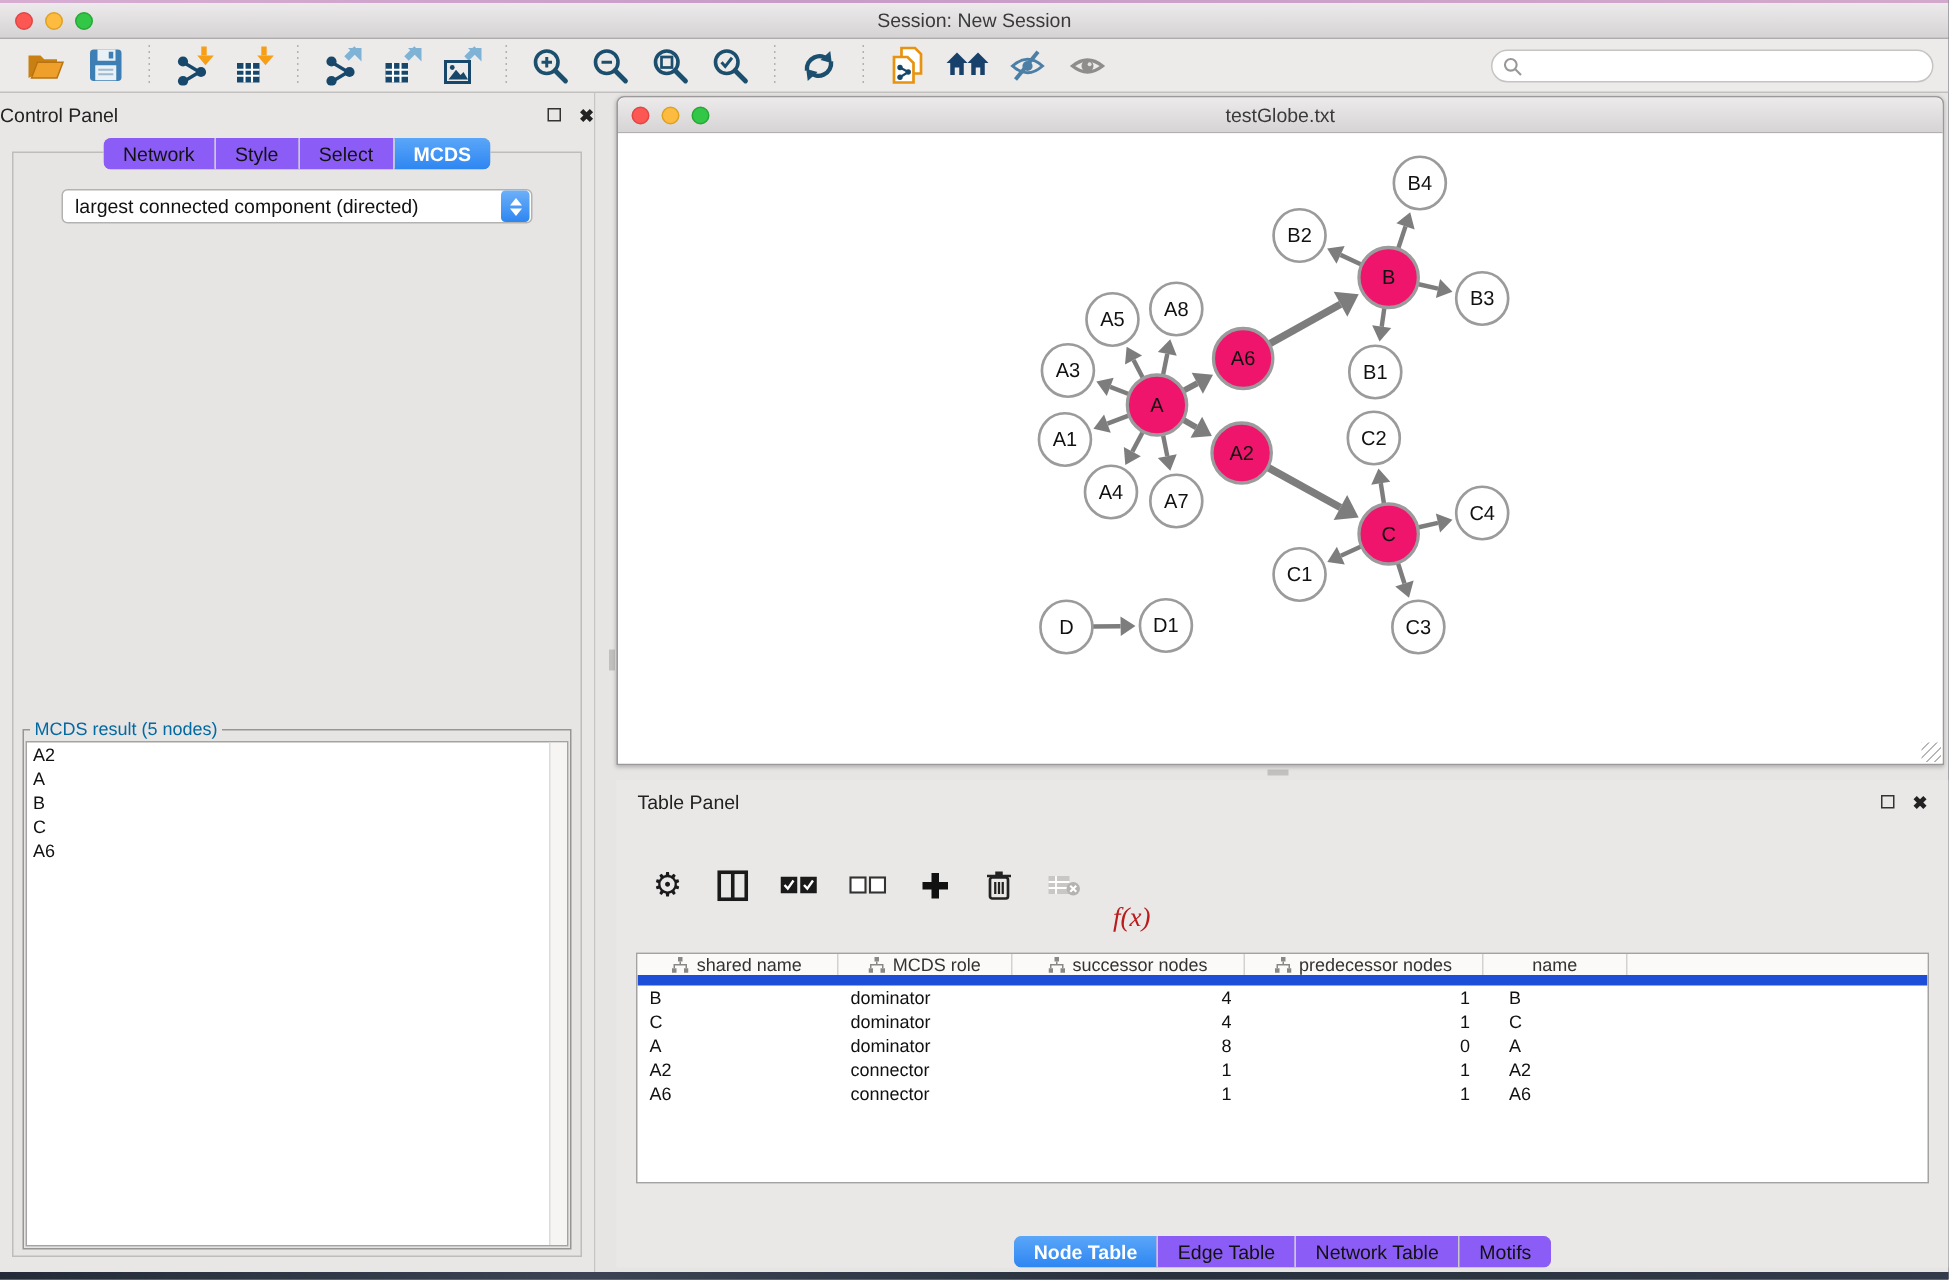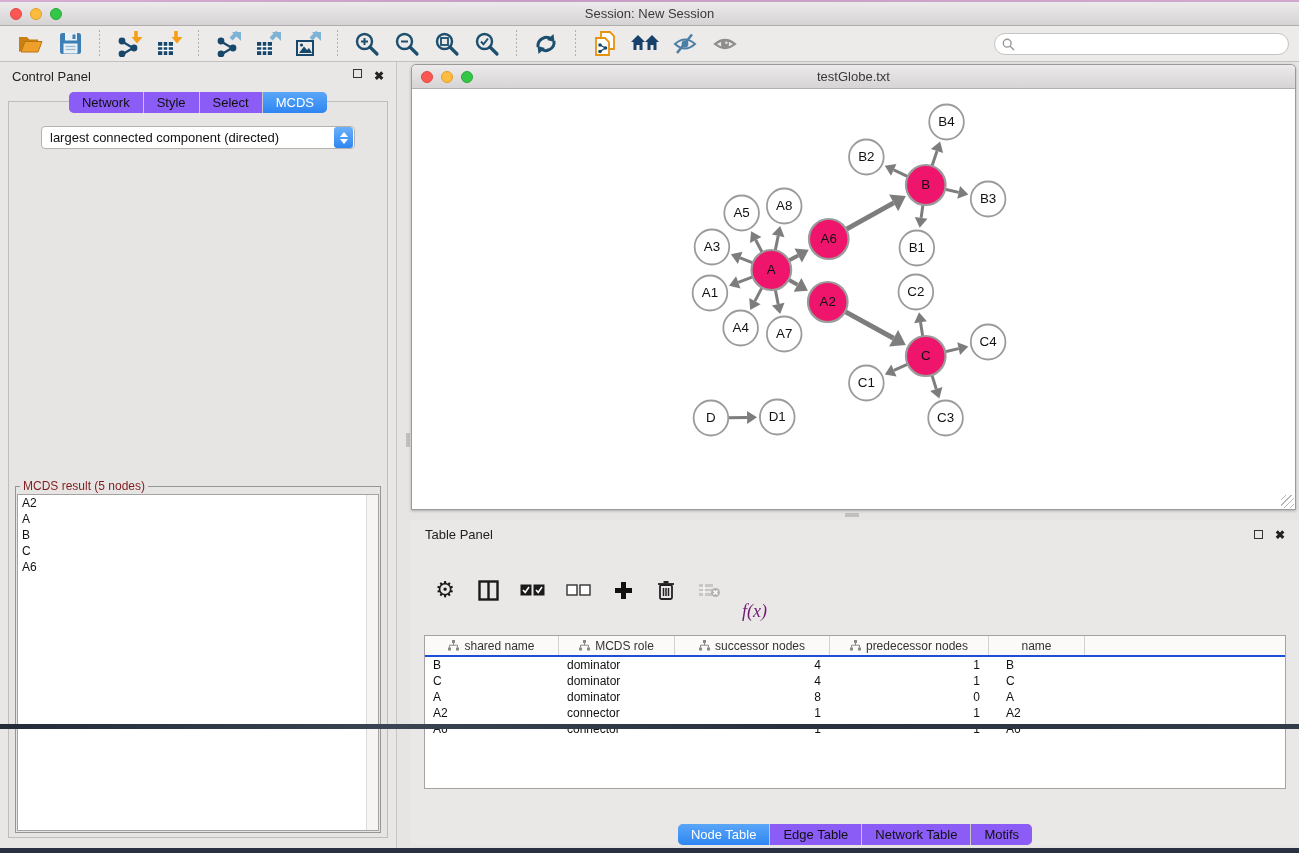--- a/index.html
+++ b/index.html
@@ -1,18 +1,18 @@
 <!DOCTYPE html>
 <html><head>
 <meta charset="utf-8">
 <style>
   * { margin:0; padding:0; box-sizing:border-box; }
   html,body { width:1299px; height:853px; }
   body { font-family:"Liberation Sans", sans-serif; background:#2a3140; overflow:hidden; }
-  .screen { position:relative; width:1299px; height:729px; background:#2a3140; }
+  .screen { position:relative; width:1299px; height:853px; background:#2a3140; }
   .app { position:absolute; top:0; left:0; width:1299px; height:848px; background:#EAE8E7; display:flex; flex-direction:column; }
 
   
   .top-sliver { height:2px; background:linear-gradient(90deg,#d7aed2,#c79cc7 40%,#d2a8cc); }
   .titlebar { height:24px; background:linear-gradient(#eceaea,#d5d3d3); border-bottom:1px solid #aeacac; position:relative; display:flex; align-items:center; justify-content:center; }
   .lights { position:absolute; left:10px; top:6px; display:flex; gap:8px; }
   .light { width:12px; height:12px; border-radius:50%; }
   .light.red { background:#fc5753; border:1px solid #df4744; }
   .light.yellow { background:#fdbc40; border:1px solid #dea123; }
   .light.green { background:#33c748; border:1px solid #27a835; }
@@ -23,40 +23,40 @@
   .tb-btn { width:34px; height:30px; display:flex; align-items:center; justify-content:center; margin:0 3px; }
   .tb-sep { width:1px; height:28px; margin:0 9px; background-image:linear-gradient(#b3b1b0 40%, transparent 40%); background-size:1px 4px; }
   .search-wrap { position:absolute; right:10px; top:7px; width:295px; height:22px; border:1px solid #c6c4c3; border-radius:11px; background:#fff; display:flex; align-items:center; padding-left:7px; }
   .search-wrap input { border:none; outline:none; flex:1; font-size:12px; background:transparent; height:18px; margin-left:4px; }
 
   
   .main { flex:1; display:flex; min-height:0; }
 
   
   .control-panel { width:397px; background:#e9e7e6; border-right:1px solid #c7c5c4; display:flex; flex-direction:column; position:relative; }
-  .panel-head { display:flex; align-items:flex-start; padding:7px 12px 4px; }
+  .panel-head { display:flex; align-items:center; padding:7px 0 4px; }
   .panel-title { font-size:13px; color:#222; flex:1; }
   .float-box { width:9px; height:9px; border:1.5px solid #333; display:inline-block; margin-right:12px; cursor:default; }
   .close-x { font-size:12px; font-weight:bold; color:#222; cursor:default; }
   .seg-row { display:flex; justify-content:center; margin-top:4px; position:relative; z-index:2; }
   .seg { display:inline-flex; border-radius:5px; overflow:hidden; box-shadow:0 0 0 1px #acacac inset; background:#fff; }
   .seg-tab { padding:3px 13px; font-size:13px; color:#111; background:#8b5cf6; border-left:1px solid #c9c9c9; cursor:default; }
   .seg-tab:first-child { border-left:none; }
-  .seg-tab.selected { background:linear-gradient(#5aa6f8,#2e86f2); color:#fff; }
+  .seg-tab.selected { background:linear-gradient(#5aa6f8,#2e86f2); color:#fff;font-weight:bold; }
   .cp-content { flex:1; margin:-12px 8px 10px; border:1px solid #bfbdbc; background:#e7e5e4; padding-top:12px; display:flex; flex-direction:column; min-height:0; }
   .opt-label { text-align:center; font-size:13px; color:#111; margin-top:22px; }
   .combo { margin:12px auto 0; width:314px; height:23px; background:#fff; border:1px solid #b4b2b1; border-radius:4px; display:flex; align-items:center; position:relative; }
   .combo-text { flex:1; font-size:13px; color:#111; padding-left:8px; white-space:nowrap; overflow:hidden; }
   .combo-btn { width:19px; height:21px; margin:0 1px 0 2px; border-radius:3px; background:linear-gradient(#6cb0f9,#2e86f2); display:flex; flex-direction:column; align-items:center; justify-content:center; gap:2px; }
   .chev-up { width:0; height:0; border-left:4px solid transparent; border-right:4px solid transparent; border-bottom:5px solid #fff; }
   .chev-dn { width:0; height:0; border-left:4px solid transparent; border-right:4px solid transparent; border-top:5px solid #fff; }
   .btn-row { display:flex; justify-content:center; gap:13px; margin-top:13px; }
   .mac-btn { font-size:13px; color:#111; background:linear-gradient(#ffffff,#f3f2f1); border:1px solid #c4c2c1; border-radius:5px; padding:3px 15px; cursor:default; }
   .mcds-fieldset { margin:auto 6px 4px; border:1px solid #989695; padding:1px; height:347px; display:flex; flex-direction:column; position:relative; background:#e7e5e4; }
-  .mcds-legend { position:absolute; top:-8px; left:4px; background:#e7e5e4; font-size:12px; color:#7f1d1d; padding:0 3px; }
+  .mcds-legend { position:absolute; top:-8px; left:4px; background:#e7e5e4; font-size:12px; color:#0369a1; padding:0 3px; }
   .mcds-list { flex:1; background:#fff; border:1px solid #a5a3a2; margin-top:6px; position:relative; overflow:hidden; }
   .mcds-scroll { position:absolute; right:0; top:0; bottom:0; width:12px; background:#f6f5f4; border-left:1px solid #dddbda; }
   .result-item { font-size:12px; color:#111; line-height:16px; padding-left:4px; }
 
   
   .desktop { flex:1; position:relative; background:#e7e5e4; }
   .net-window { position:absolute; left:14px; top:2px; right:3px; height:446px; border:1px solid #9c9a99; border-radius:5px 5px 0 0; background:#fff; box-shadow:0 1px 3px rgba(0,0,0,.25); display:flex; flex-direction:column;justify-content:space-between; }
   .net-titlebar { height:24px; background:linear-gradient(#eceaea,#d6d4d4); border-bottom:1px solid #b3b1b0; border-radius:5px 5px 0 0; position:relative; display:flex; align-items:center; justify-content:center; }
   .net-titlebar .lights { left:9px; top:6px; }
   .net-canvas { flex:1; position:relative; background:#fff; }
@@ -64,23 +64,23 @@
   .resize-grip { position:absolute; right:1px; bottom:1px; width:13px; height:13px; background:repeating-linear-gradient(135deg, transparent 0 3px, #b9b7b6 3px 4px); }
   .mini-thumb { position:absolute; left:9px; top:371px; width:4px; height:14px; background:#c2c0bf; }
   .mini-thumb-h { position:absolute; left:448px; top:451px; width:14px; height:4px; background:#c2c0bf; }
 
   
   .table-panel { position:absolute; left:14px; right:0; top:458px; bottom:3px; background:#eae8e7; display:flex; flex-direction:column;gap:24px; }
   .tp-head { display:flex; align-items:center; padding:7px 14px 2px; }
   .tp-toolbar { display:flex; align-items:center; gap:21px; padding:10px 0 9px 23px; }
   .tp-toolbar .ticon { display:flex; align-items:center; justify-content:center; min-width:22px; height:24px; }
   .gear-glyph { font-size:22px; color:#1a1a1a; line-height:22px; }
-  .fx-glyph { font-family:"Liberation Serif", serif; font-style:italic; font-size:18px; color:#701a75;margin-top:42px; }
+  .fx-glyph { font-family:"Liberation Serif", serif; font-style:italic; font-size:18px; color:#b91c1c;margin-top:42px; }
   .table-box { margin:0 13px; border:1px solid #a5a3a2; background:#fff; height:192px; overflow:hidden; }
-  .thead { display:flex; height:21px; background:#fbfaf9; border-bottom:2px solid #1d4ed8; }
+  .thead { display:flex; height:21px; background:#fbfaf9; border-bottom:7px solid #1d4ed8; }
   .th { display:flex; align-items:center; justify-content:center; gap:5px; font-size:12px; color:#333; border-right:1px solid #d4d2d1; height:100%; }
   .tr { display:flex; height:16px; }
   .td { font-size:12px; color:#111; line-height:16px; }
   .td.a-left { text-align:left; padding-left:8px; }
   .td.a-right { text-align:right; padding-right:9px; }
   .td.a-name { text-align:left; padding-left:17px; }
   .tp-tabs { display:flex; justify-content:center; margin-top:11px; }
 
   
   .statusbar { height:28px; background:#efedec; border-top:1px solid #c3c1c0; display:flex; align-items:center; padding:0 8px; position:relative; }

